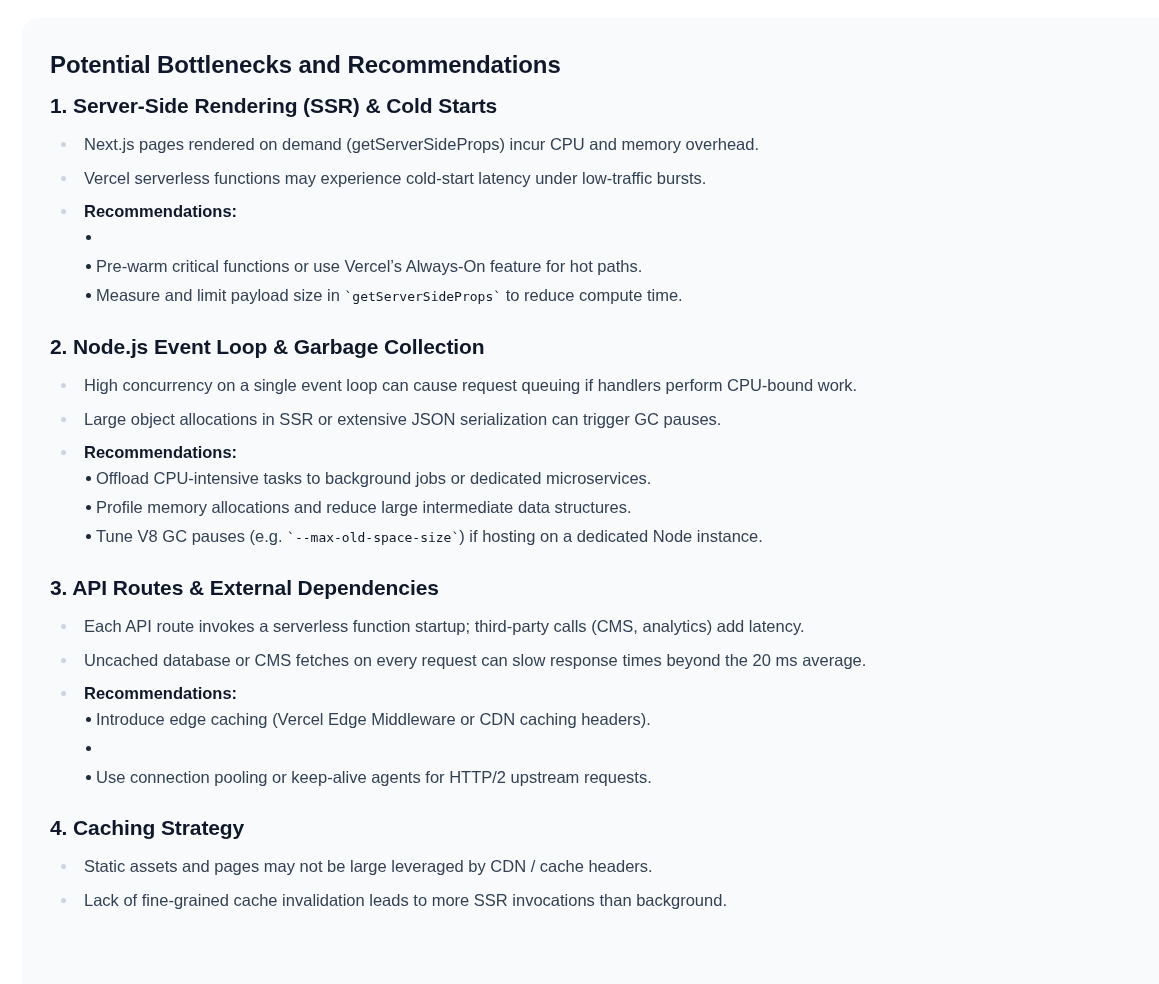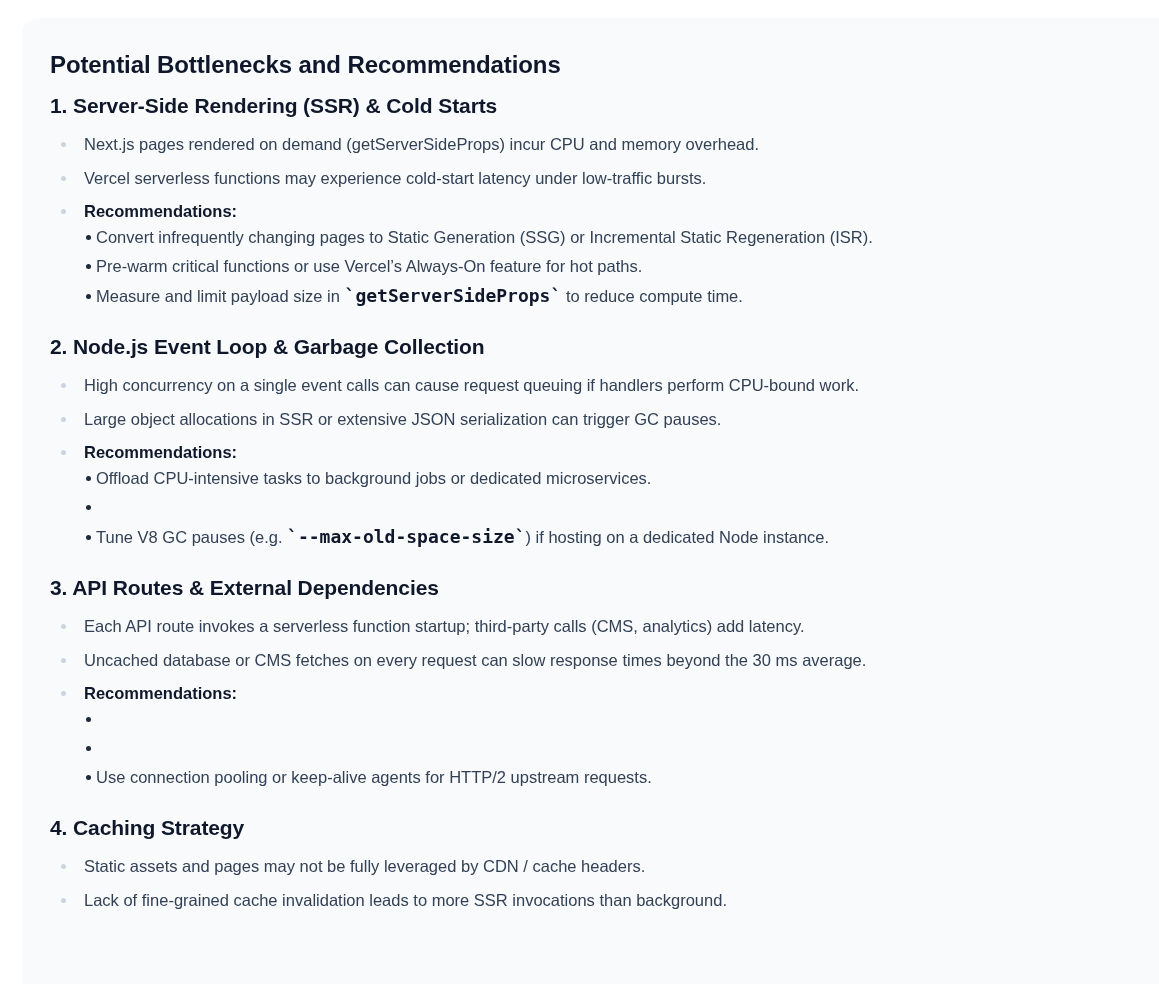--- a/index.html
+++ b/index.html
@@ -86,76 +86,76 @@
       display: inline-block;
       width: 5px;
       height: 5px;
       border-radius: 50%;
       background: #1e293b;
       vertical-align: middle;
       margin: 0 5px 3px 3px;
     }
     code {
       font-family: "DejaVu Sans Mono", "Liberation Mono", monospace;
-      font-size: 18px;
-      font-weight: 700;
+      font-size: 13px;
+      font-weight: 400;
       color: #0f172a;
     }
   </style>
 </head>
 <body>
 
 <div class="card">
   <h2 class="doc-title" style="margin-bottom:9px;">Potential Bottlenecks and Recommendations</h2>
 
   <div class="section">
     <h3 class="section-title" style="margin-bottom:11px;">1. Server-Side Rendering (SSR) &amp; Cold Starts</h3>
     <ul class="points">
       <li><span class="dot"></span><span>Next.js pages rendered on demand (getServerSideProps) incur CPU and memory overhead.</span></li>
       <li><span class="dot"></span><span>Vercel serverless functions may experience cold-start latency under low-traffic bursts.</span></li>
       <li><span class="dot"></span><span class="rec-label">Recommendations:</span>
         <ul class="subrecs">
-          <li><span class="sdot"></span><span>Convert infrequently changing pages to Static Generation (SSG) or Incremental Static Regeneration (ISR).</span></li>
+          <li><span class="sdot"></span></li>
           <li><span class="sdot"></span><span>Pre-warm critical functions or use Vercel’s Always-On feature for hot paths.</span></li>
           <li><span class="sdot"></span><span>Measure and limit payload size in </span><code>`getServerSideProps`</code><span> to reduce compute time.</span></li>
         </ul>
       </li>
     </ul>
   </div>
 
   <div class="section" style="margin-top:21px;">
     <h3 class="section-title" style="margin-bottom:11px;">2. Node.js Event Loop &amp; Garbage Collection</h3>
     <ul class="points">
-      <li><span class="dot"></span><span>High concurrency on a single event calls can cause request queuing if handlers perform CPU-bound work.</span></li>
+      <li><span class="dot"></span><span>High concurrency on a single event loop can cause request queuing if handlers perform CPU-bound work.</span></li>
       <li><span class="dot"></span><span>Large object allocations in SSR or extensive JSON serialization can trigger GC pauses.</span></li>
       <li><span class="dot"></span><span class="rec-label">Recommendations:</span>
         <ul class="subrecs">
           <li><span class="sdot"></span><span>Offload CPU-intensive tasks to background jobs or dedicated microservices.</span></li>
-          <li><span class="sdot"></span></li>
+          <li><span class="sdot"></span><span>Profile memory allocations and reduce large intermediate data structures.</span></li>
           <li><span class="sdot"></span><span>Tune V8 GC pauses (e.g. </span><code>`--max-old-space-size`</code><span>) if hosting on a dedicated Node instance.</span></li>
         </ul>
       </li>
     </ul>
   </div>
 
   <div class="section" style="margin-top:21px;">
     <h3 class="section-title" style="margin-bottom:11px;">3. API Routes &amp; External Dependencies</h3>
     <ul class="points">
       <li><span class="dot"></span><span>Each API route invokes a serverless function startup; third-party calls (CMS, analytics) add latency.</span></li>
-      <li><span class="dot"></span><span>Uncached database or CMS fetches on every request can slow response times beyond the 30 ms average.</span></li>
+      <li><span class="dot"></span><span>Uncached database or CMS fetches on every request can slow response times beyond the 20 ms average.</span></li>
       <li><span class="dot"></span><span class="rec-label">Recommendations:</span>
         <ul class="subrecs">
-          <li><span class="sdot"></span></li>
+          <li><span class="sdot"></span><span>Introduce edge caching (Vercel Edge Middleware or CDN caching headers).</span></li>
           <li><span class="sdot"></span></li>
           <li><span class="sdot"></span><span>Use connection pooling or keep-alive agents for HTTP/2 upstream requests.</span></li>
         </ul>
       </li>
     </ul>
   </div>
 
   <div class="section" style="margin-top:21px;">
     <h3 class="section-title" style="margin-bottom:11px;">4. Caching Strategy</h3>
     <ul class="points">
-      <li><span class="dot"></span><span>Static assets and pages may not be fully leveraged by CDN / cache headers.</span></li>
+      <li><span class="dot"></span><span>Static assets and pages may not be large leveraged by CDN / cache headers.</span></li>
       <li><span class="dot"></span><span>Lack of fine-grained cache invalidation leads to more SSR invocations than background.</span></li>
     </ul>
   </div>
 </div>
 
 </body></html>

